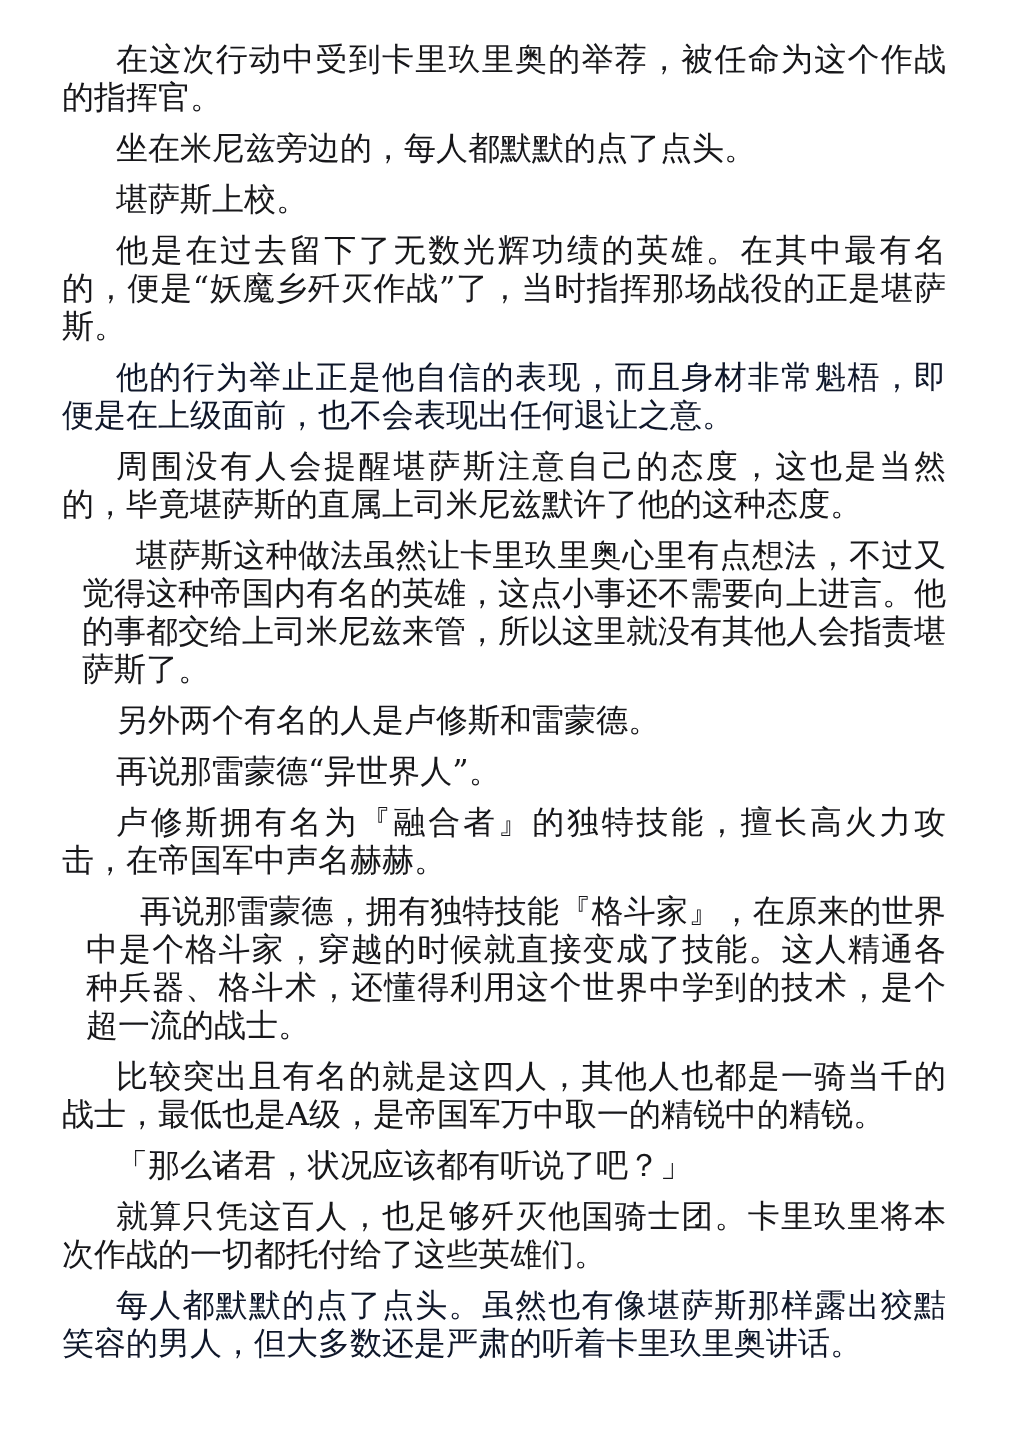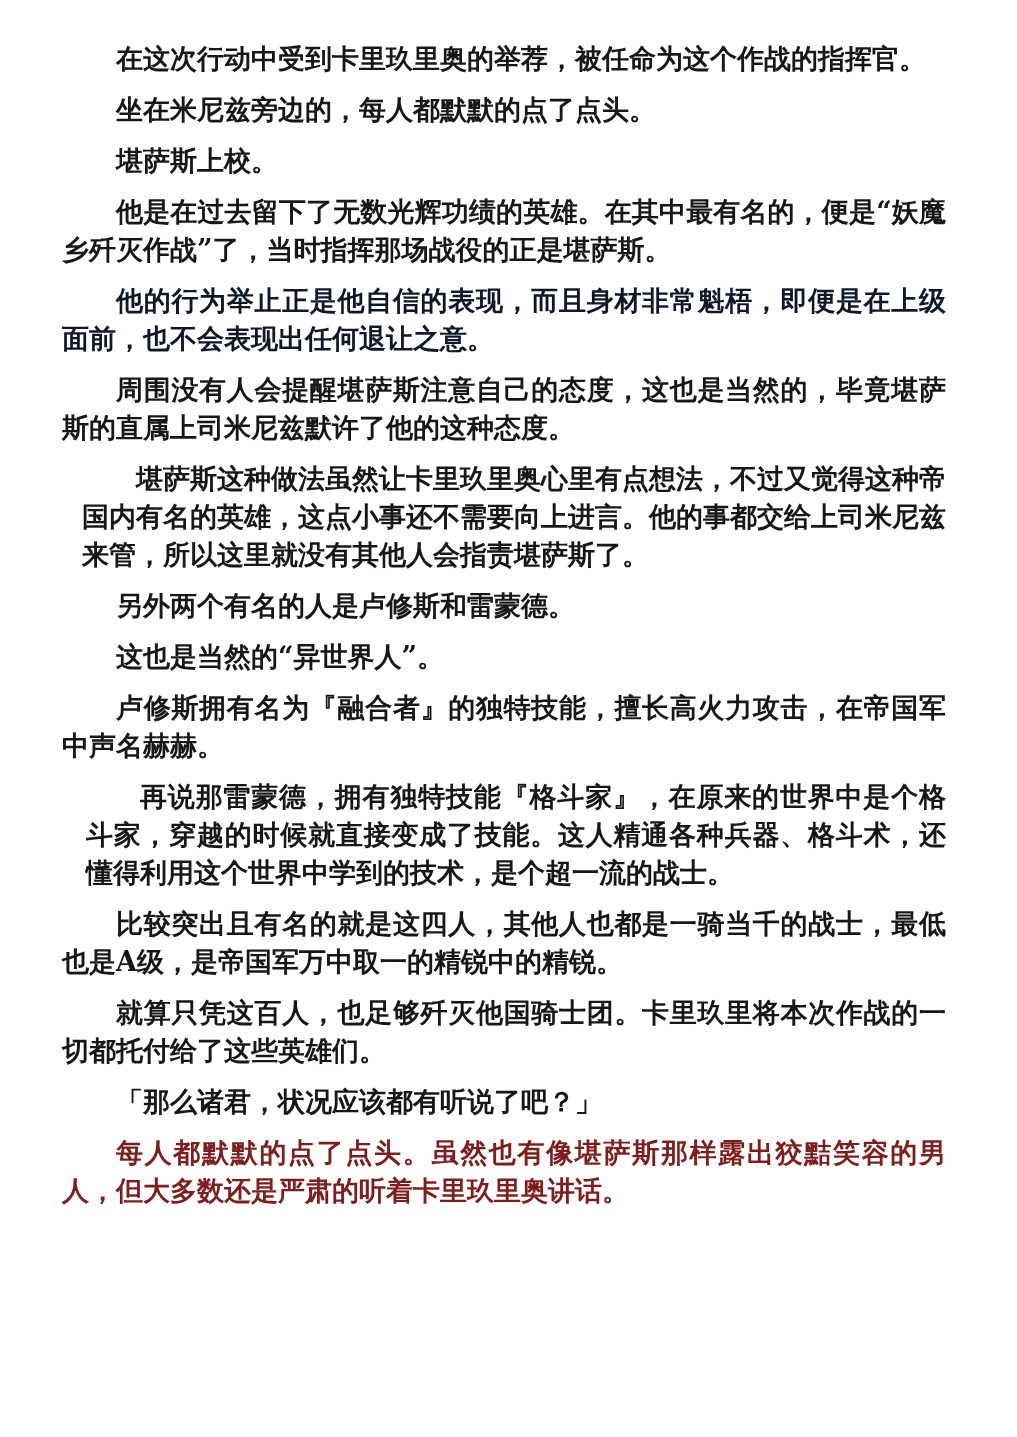--- a/index.html
+++ b/index.html
@@ -23,28 +23,28 @@
   }
   #text-column {
     position: absolute;
     left: 62px;
     top: 40px;
     width: 884px;
   }
   .para {
     margin: 0 0 13px 0;
     padding: 0;
-    font-size: 27px;
+    font-size: 32px;
     line-height: 38px;
     color: #17171a;
     text-align: justify;
     text-justify: inter-ideograph;
     text-indent: 54px;
     letter-spacing: 0px;
-    font-weight: 700;
+    font-weight: 400;
     -webkit-font-smoothing: antialiased;
     word-break: break-all;
     overflow-wrap: break-word;
   }
   .para:last-child {
     margin-bottom: 0;
   }
 </style>
 </head>
 <body>
@@ -53,22 +53,22 @@
   <div id="text-column">
 
     <p class="para" style="color: rgb(23, 23, 26);">在这次行动中受到卡里玖里奥的举荐，被任命为这个作战的指挥官。</p>
     <p class="para" style="color: rgb(23, 23, 26);">坐在米尼兹旁边的，每人都默默的点了点头。</p>
     <p class="para" style="color: rgb(23, 23, 26);">堪萨斯上校。</p>
     <p class="para" style="color: rgb(23, 23, 26);">他是在过去留下了无数光辉功绩的英雄。在其中最有名的，便是“妖魔乡歼灭作战”了，当时指挥那场战役的正是堪萨斯。</p>
     <p class="para" style="color: #0f172a;">他的行为举止正是他自信的表现，而且身材非常魁梧，即便是在上级面前，也不会表现出任何退让之意。</p>
     <p class="para" style="color: rgb(23, 23, 26);">周围没有人会提醒堪萨斯注意自己的态度，这也是当然的，毕竟堪萨斯的直属上司米尼兹默许了他的这种态度。</p>
     <p class="para" style="color: rgb(23, 23, 26); margin-left: 20px;">堪萨斯这种做法虽然让卡里玖里奥心里有点想法，不过又觉得这种帝国内有名的英雄，这点小事还不需要向上进言。他的事都交给上司米尼兹来管，所以这里就没有其他人会指责堪萨斯了。</p>
     <p class="para" style="color: rgb(23, 23, 26);">另外两个有名的人是卢修斯和雷蒙德。</p>
-    <p class="para" style="color: rgb(23, 23, 26);">这也是当然的“异世界人”。</p>
+    <p class="para" style="color: rgb(23, 23, 26);">再说那雷蒙德“异世界人”。</p>
     <p class="para" style="color: rgb(23, 23, 26);">卢修斯拥有名为『融合者』的独特技能，擅长高火力攻击，在帝国军中声名赫赫。</p>
     <p class="para" style="color: rgb(23, 23, 26); margin-left: 24px;">再说那雷蒙德，拥有独特技能『格斗家』，在原来的世界中是个格斗家，穿越的时候就直接变成了技能。这人精通各种兵器、格斗术，还懂得利用这个世界中学到的技术，是个超一流的战士。</p>
     <p class="para" style="color: rgb(23, 23, 26);">比较突出且有名的就是这四人，其他人也都是一骑当千的战士，最低也是A级，是帝国军万中取一的精锐中的精锐。</p>
+    <p class="para" style="color: rgb(23, 23, 26);">「那么诸君，状况应该都有听说了吧？」</p>
     <p class="para" style="color: rgb(23, 23, 26);">就算只凭这百人，也足够歼灭他国骑士团。卡里玖里将本次作战的一切都托付给了这些英雄们。</p>
-    <p class="para" style="color: rgb(23, 23, 26);">「那么诸君，状况应该都有听说了吧？」</p>
-    <p class="para" style="color: #7f1d1d;">每人都默默的点了点头。虽然也有像堪萨斯那样露出狡黠笑容的男人，但大多数还是严肃的听着卡里玖里奥讲话。</p>
+    <p class="para" style="color: #0f172a;">每人都默默的点了点头。虽然也有像堪萨斯那样露出狡黠笑容的男人，但大多数还是严肃的听着卡里玖里奥讲话。</p>
 
   </div>
 </div>
 
 </body></html>

